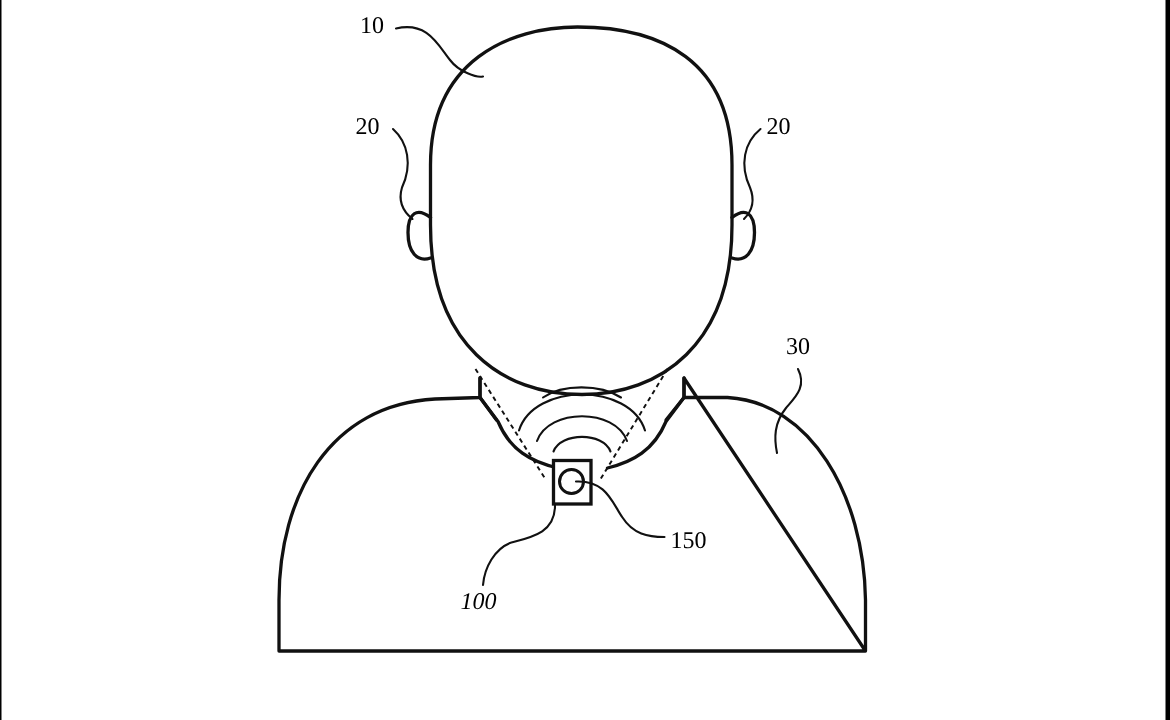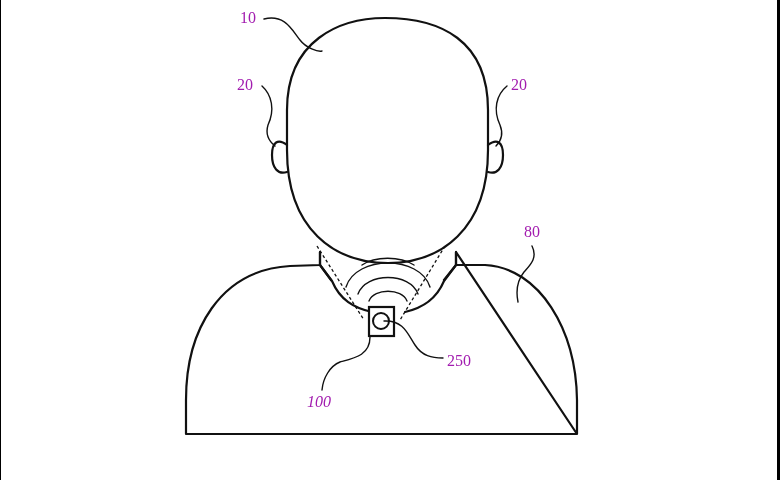--- a/index.html
+++ b/index.html
@@ -4,21 +4,21 @@
   <style>
     html, body { margin: 0; padding: 0; background: #ffffff; }
     body { width: 780px; height: 480px; position: relative; overflow: hidden; }
     .frame { position: absolute; left: 0; top: 0; width: 780px; height: 480px; background: #ffffff; }
     .edge-left { position: absolute; left: 0; top: 0; width: 1px; height: 480px; background: #000; }
     .edge-right { position: absolute; right: 0; top: 0; width: 3px; height: 480px; background: #000; }
     svg { position: absolute; left: 0; top: 0; }
     .ln { fill: none; stroke: #111; stroke-width: 2.2; stroke-linecap: round; stroke-linejoin: round; }
     .thin { fill: none; stroke: #111; stroke-width: 1.4; stroke-linecap: round; }
     .dash { fill: none; stroke: #111; stroke-width: 1.3; stroke-dasharray: 3 2.5; }
-    .lbl { position: absolute; font-family: "Liberation Serif", "DejaVu Serif", serif; font-size: 16px; color: #a21caf; line-height: 1; }
+    .lbl { position: absolute; font-family: "Liberation Serif", "DejaVu Serif", serif; font-size: 16px; color: #000000; line-height: 1; }
   </style>
 </head>
 <body>
 
 <div class="frame">
   <div class="edge-left"></div>
   <div class="edge-right"></div>
 
   <svg width="780" height="480" viewBox="0 0 780 480">
 
@@ -52,16 +52,16 @@
     <path class="thin" d="M262,86 C272,95 275,110 268,125 C265,135 270,142 275,146"></path>
     <path class="thin" d="M507,86 C496,95 493,110 500,125 C504,135 500,142 496,146"></path>
     <path class="thin" d="M532,246 C538,258 530,265 524,272 C516,282 516,292 518,302"></path>
     <path class="thin" d="M370,337 C370,355 355,358 340,362 C330,366 323,378 322,390"></path>
     <path class="thin" d="M384,321 C404,320 408,335 415,345 C422,356 432,358 443,358"></path>
   </svg>
 
   <span class="lbl" style="left:240px;top:10px;">10</span>
   <span class="lbl" style="left:237px;top:77px;">20</span>
   <span class="lbl" style="left:511px;top:77px;">20</span>
-  <span class="lbl" style="left:524px;top:224px;">80</span>
+  <span class="lbl" style="left:524px;top:224px;">30</span>
   <span class="lbl" style="left:307px;top:394px;font-style:italic;">100</span>
-  <span class="lbl" style="left:447px;top:353px;">250</span>
+  <span class="lbl" style="left:447px;top:353px;">150</span>
 </div>
 
 </body></html>

